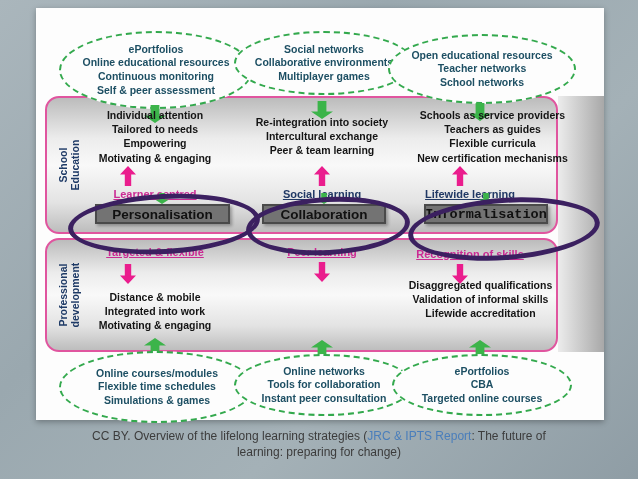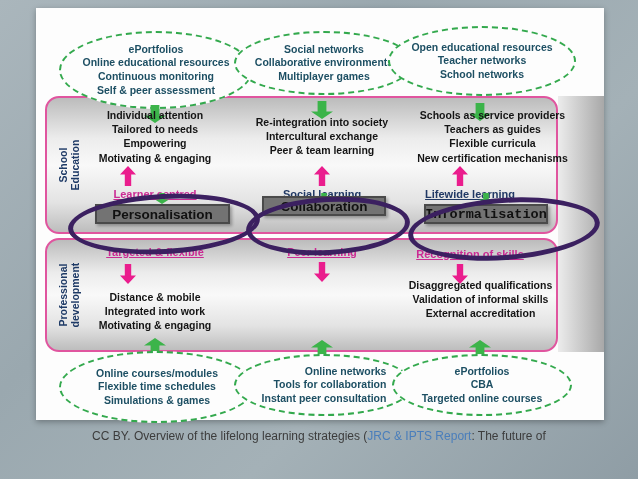--- a/index.html
+++ b/index.html
@@ -79,21 +79,21 @@
       <span>ePortfolios
 Online educational resources
 Continuous monitoring
 Self &amp; peer assessment</span>
     </div>
     <div class="ellipse" style="left:198px; top:23px; width:176px; height:60px;">
       <span>Social networks
 Collaborative environments
 Multiplayer games</span>
     </div>
-    <div class="ellipse" style="left:352px; top:18px; width:184px; height:66px;">
+    <div class="ellipse" style="left:352px; top:26px; width:184px; height:66px;">
       <span>Open educational resources
 Teacher networks
 School networks</span>
     </div>
 
     <div class="arrow green down" style="left:108px; top:97px; width:22px; height:18px;"></div>
     <div class="arrow green down" style="left:275px; top:93px; width:22px; height:18px;"></div>
     <div class="arrow green down" style="left:433px; top:95px; width:22px; height:18px;"></div>
 
     <div class="section" style="left:9px; top:88px; width:513px; height:138px;">
@@ -126,21 +126,21 @@
 
     <div class="strategy-label magenta-text" style="left:49px; top:180px; width:140px;">Learner centred</div>
     <div class="strategy-label navy-text" style="left:216px; top:180px; width:140px;">Social learning</div>
     <div class="strategy-label navy-text" style="left:364px; top:180px; width:140px;">Lifewide learning</div>
 
     <div class="arrow green down" style="left:119px; top:185px; width:14px; height:11px;"></div>
     <div class="arrow green down" style="left:281px; top:185px; width:14px; height:11px;"></div>
     <div class="arrow green down" style="left:443px; top:185px; width:14px; height:11px;"></div>
 
     <div class="sbox" style="left:59px; top:196px; width:135px;">Personalisation</div>
-    <div class="sbox" style="left:226px; top:188px; width:124px;">Collaboration</div>
+    <div class="sbox" style="left:226px; top:196px; width:124px;">Collaboration</div>
     <div class="sbox" style="left:388px; top:196px; width:124px;font-family:Liberation Mono, monospace;">Informalisation</div>
 
     <div class="purple-ellipse" style="left:32px; top:186px; width:182px; height:50px; transform:rotate(-3deg);"></div>
     <div class="purple-ellipse" style="left:210px; top:189px; width:154px; height:48px; transform:rotate(-3deg);"></div>
     <div class="purple-ellipse" style="left:372px; top:190px; width:182px; height:52px; transform:rotate(-4deg);"></div>
 
     <div class="section" style="left:9px; top:230px; width:513px; height:114px;">
       <div class="side-label">
         <span style="width:84px;">Professional development</span>
       </div>
@@ -155,40 +155,41 @@
     <div class="arrow magenta down" style="left:416px; top:256px; width:16px; height:20px;"></div>
 
     <div class="block" style="left:29px; top:282px; width:180px;">
       <span>Distance &amp; mobile
 Integrated into work
 Motivating &amp; engaging</span>
     </div>
     <div class="block" style="left:352px; top:270px; width:185px;">
       <span>Disaggregated qualifications
 Validation of informal skills
-External accreditation</span>
+Lifewide accreditation</span>
     </div>
 
     <div class="arrow green up" style="left:108px; top:330px; width:22px; height:18px;"></div>
     <div class="arrow green up" style="left:275px; top:332px; width:22px; height:18px;"></div>
     <div class="arrow green up" style="left:433px; top:332px; width:22px; height:18px;"></div>
 
     <div class="ellipse" style="left:23px; top:343px; width:192px; height:68px;">
       <span>Online courses/modules
 Flexible time schedules
 Simulations &amp; games</span>
     </div>
-    <div class="ellipse" style="left:198px; top:346px; width:176px; height:58px;text-align:right;">
+    <div class="ellipse" style="left:198px; top:346px; width:176px; height:58px;">
       <span>Online networks
 Tools for collaboration
 Instant peer consultation</span>
     </div>
     <div class="ellipse" style="left:356px; top:346px; width:176px; height:58px;">
       <span>ePortfolios
 CBA
 Targeted online courses</span>
     </div>
   </div>
 
   <div class="caption">
     <span>CC BY. Overview of the lifelong learning strategies (</span><a>JRC &amp; IPTS Report</a><span>: The future of</span><br>
+    <span>learning: preparing for change)</span>
   </div>
 </div>
 
 </body></html>

